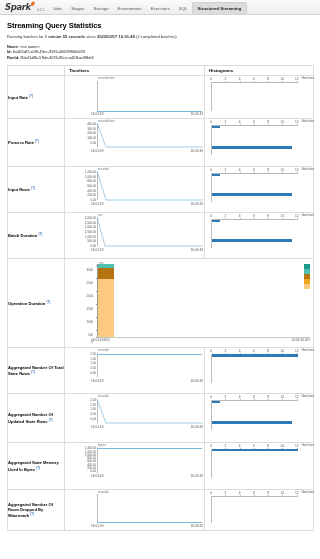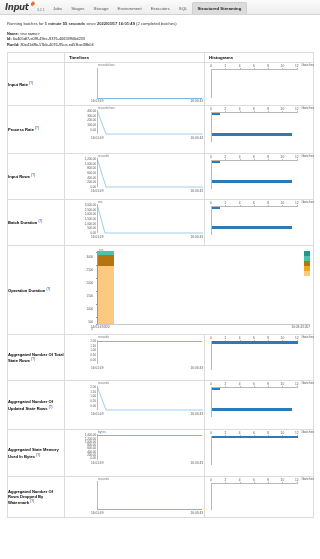--- a/index.html
+++ b/index.html
@@ -158,40 +158,41 @@
   .od-seg{ width:100%; }
   .od-legend{ position:absolute; right:2px; }
   .od-legend i{ display:block; width:6px; height:5px; }
 </style>
 </head>
 <body>
 
 <div class="navbar">
   <div class="brand">
     <div class="spark-logo">
-      <span class="spark-word">Input</span>
+      <span class="spark-word">Spark</span>
       <svg class="spark-flame" viewBox="0 0 10 10">
         <path d="M5 0 C6.5 2 9 2.5 8 5 C7.2 7 4.5 7 3.5 9 C2 7 0.5 5.5 2 3.5 C3 2.2 4.2 2 5 0Z" fill="#e8702a"></path>
       </svg>
     </div>
     <span class="version">3.2.1</span>
   </div>
   <div class="tabs">
     <div class="tab">Jobs</div>
     <div class="tab">Stages</div>
     <div class="tab">Storage</div>
     <div class="tab">Environment</div>
     <div class="tab">Executors</div>
     <div class="tab">SQL</div>
     <div class="tab active">Structured Streaming</div>
   </div>
 </div>
 
 <div class="page">
 
+  <h1>Streaming Query Statistics</h1>
 
   <div class="subline">
     <span>Running batches for </span><b>1 minute 55 seconds</b><span> since </span><b>2022/03/17 16:01:49</b><span> (2 completed batches)</span>
   </div>
 
   <div class="meta">
     <div>
       <b>Name:</b>
       <span>&lt;no name&gt;</span>
     </div>

